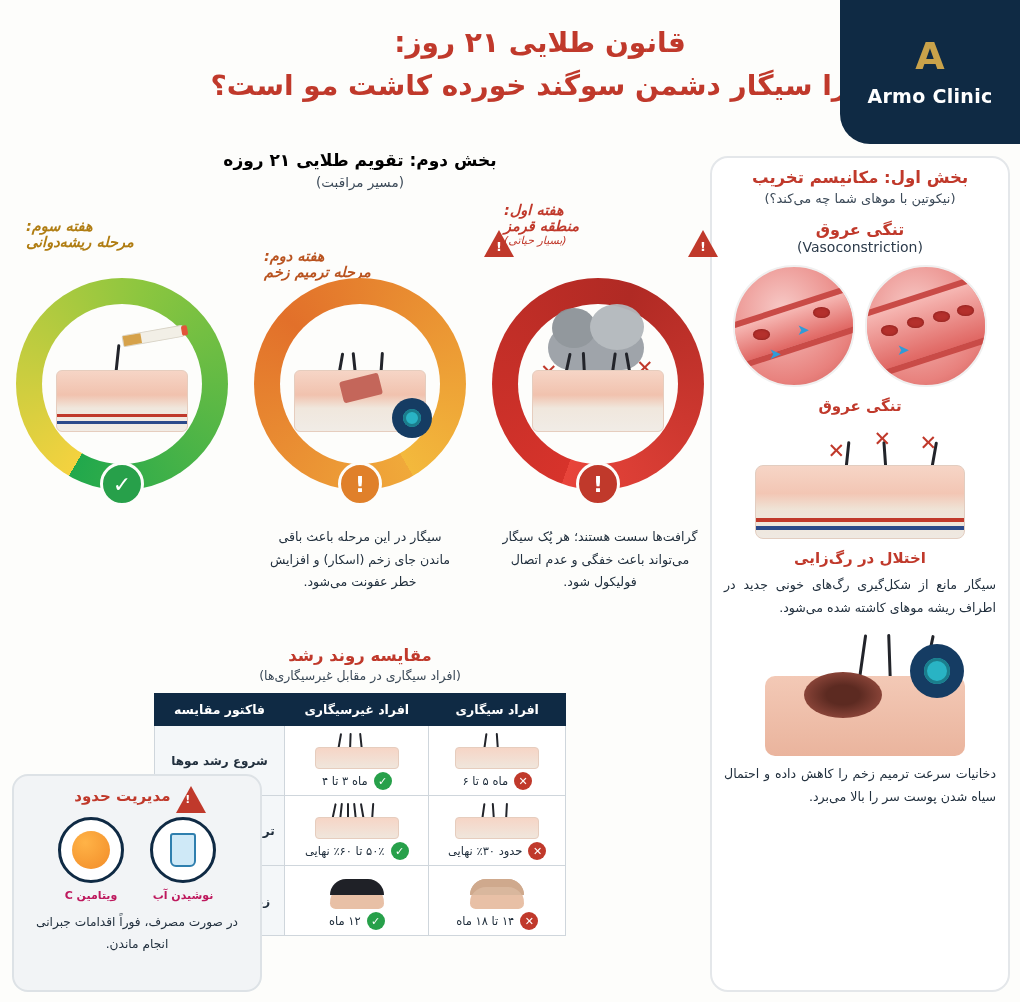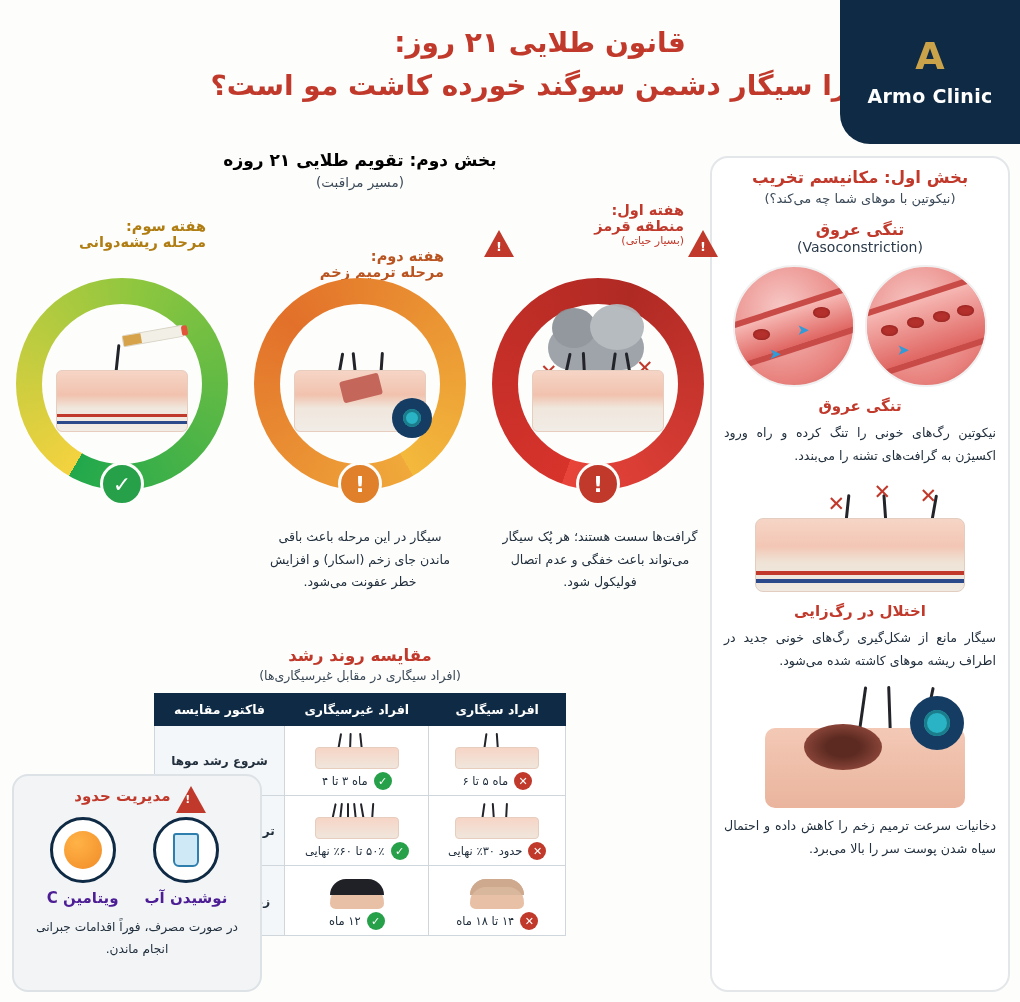--- a/index.html
+++ b/index.html
@@ -103,21 +103,21 @@
   }
   .germ .body { width: 26px; height: 26px; border-radius: 50%; background: #29b3c4; box-shadow: 0 0 0 3px #1b7d8c inset; }
 
   
   .main { position: absolute; top: 150px; left: 10px; width: 700px; }
   .main-head { text-align: center; direction: rtl; }
   .main-head .mh1 { font-size: 17px; font-weight: bold; color: #000000; }
   .main-head .mh2 { font-size: 13.5px; color: #3c4a58; margin-top: 4px; }
 
   .weeks-labels { position: relative; height: 66px; margin-top: 12px; }
-  .wk { position: absolute; text-align: right; direction: rtl; width: 180px; }
+  .wk { position: absolute; text-align: left; direction: rtl; width: 180px; font-style: italic; }
   .wk .l1 { font-size: 14.5px; font-weight: bold; color: #c0392b; }
   .wk .l2 { font-size: 14.5px; font-weight: bold; color: #c0392b; }
   .wk .l3 { font-size: 11px; color: #c0392b; }
   .wk.w2 .l1, .wk.w2 .l2 { color: #b9531f; }
   .wk.w3 .l1, .wk.w3 .l2 { color: #b07d12; }
   .tri {
     width: 30px; height: 27px; position: relative;
   }
   .tri:before {
     content: ""; position: absolute; left: 0; top: 0;
@@ -239,21 +239,21 @@
   .slip .stitle { font-size: 15px; font-weight: bold; color: #c0392b; }
   .slip .icons { display: flex; justify-content: center; gap: 26px; margin-top: 10px; }
   .slip .ic { text-align: center; }
   .slip .circle {
     width: 66px; height: 66px; border-radius: 50%; background: #fff;
     border: 3px solid #0f2a44; display: flex; align-items: center; justify-content: center;
     margin: 0 auto;
   }
   .glass { width: 26px; height: 34px; background: #cfe9f7; border: 2px solid #2f7fae; border-radius: 3px 3px 6px 6px; }
   .orange-fruit { width: 38px; height: 38px; border-radius: 50%; background: radial-gradient(circle at 35% 30%, #ffb347, #f28c28); }
-  .slip .iclabel { font-size: 15px; font-weight: bold; margin-top: 6px; color: #4c1d95; }
+  .slip .iclabel { font-size: 11px; font-weight: bold; margin-top: 6px; color: #be185d; }
   .slip .snote { font-size: 12.2px; line-height: 1.8; margin-top: 10px; color: #22303e; }
 </style>
 </head>
 <body>
 
 <div class="page">
 
   <div class="header">
     <div class="title-wrap">
       <div class="title-line1">قانون طلایی ۲۱ روز:</div>
@@ -288,21 +288,20 @@
       <div class="vessel narrow">
         <div class="lumen"></div>
         <div class="rbc" style="left:18px;top:62px;"></div>
         <div class="rbc" style="left:78px;top:40px;"></div>
         <div class="arrow" style="left:34px;top:78px;">➤</div>
         <div class="arrow" style="left:62px;top:54px;">➤</div>
       </div>
     </div>
 
     <div class="caption-title">تنگی عروق</div>
-    <div class="caption-body">نیکوتین رگ‌های خونی را تنگ کرده و راه ورود اکسیژن به گرافت‌های تشنه را می‌بندد.</div>
 
     <div class="skin-block">
       <div class="hair" style="right:36px; transform:rotate(10deg);"></div>
       <div class="hair" style="right:76px; transform:rotate(-4deg);"></div>
       <div class="hair" style="right:120px; transform:rotate(6deg);"></div>
       <div class="xmark" style="right:28px; top:2px;">✕</div>
       <div class="xmark" style="right:74px; top:-2px;">✕</div>
       <div class="xmark" style="right:120px; top:10px;">✕</div>
       <div class="skin">
         <div class="vessel-red"></div>

